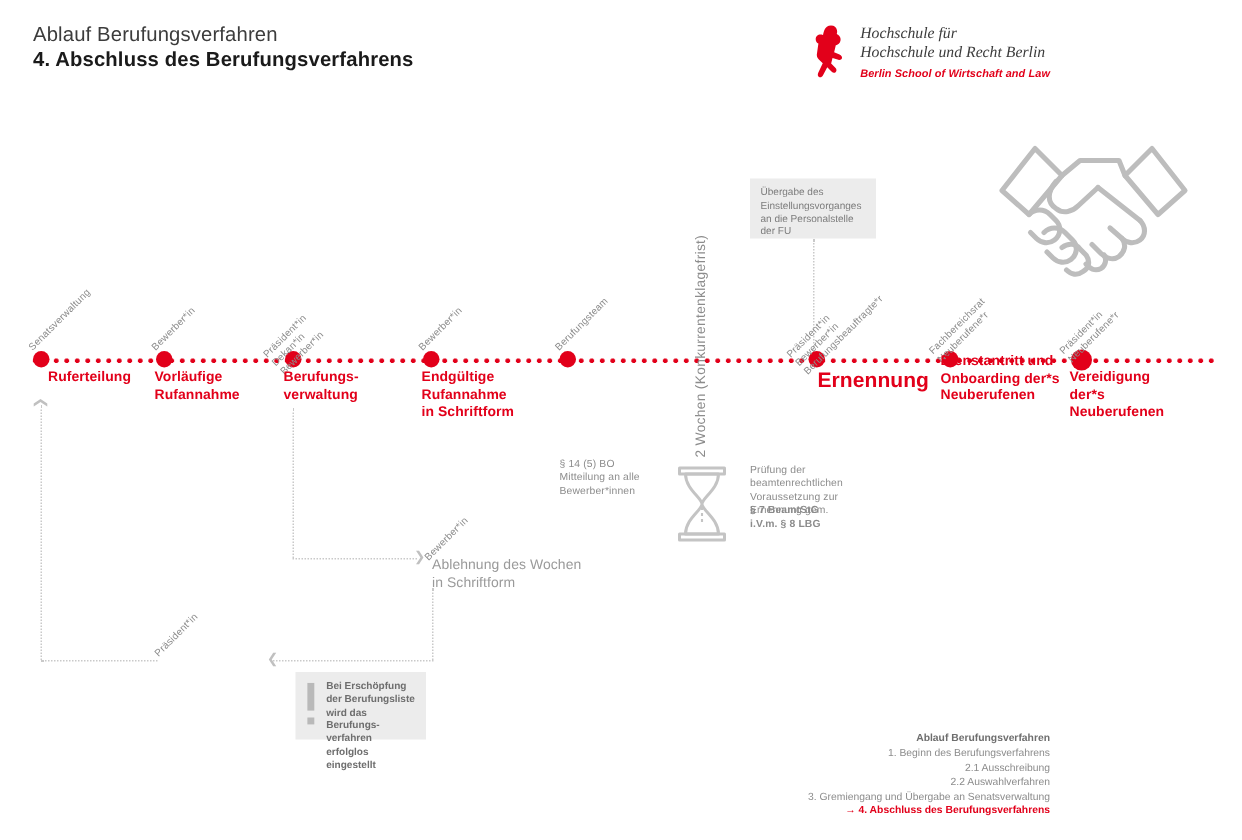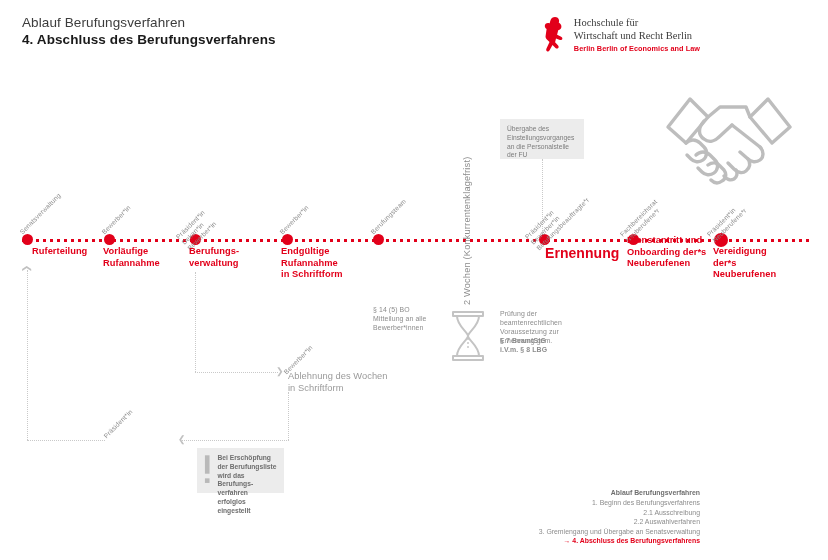--- a/index.html
+++ b/index.html
@@ -10,21 +10,21 @@
     overflow:hidden;
     position:relative;
   }
   .stage{position:absolute;left:0;top:0;width:716px;height:560px;}
 
   
   .title-block{position:absolute;left:22px;top:14px;}
   .title-main{font-size:13.5px;color:#3c3c3c;letter-spacing:.1px;line-height:17px;}
   .title-sub{font-size:13.5px;color:#1a1a1a;font-weight:bold;line-height:18px;letter-spacing:.1px;}
 
-  .logo{position:absolute;right:16px;top:16px;display:flex;align-items:flex-start;gap:9px;}
+  .logo{position:absolute;right:16px;top:16px;display:flex;align-items:flex-start;gap:9px;font-style:italic;}
   .logo-bear{width:22px;height:40px;flex:0 0 auto;}
   .logo-txt{padding-top:1px;}
   .logo-l1,.logo-l2{font-family:"Liberation Serif", serif;font-size:10.5px;color:#3c3c3c;line-height:12.5px;}
   .logo-l3{font-size:7.3px;color:#e2001a;font-weight:bold;line-height:12px;letter-spacing:.05px;margin-top:1px;}
 
   
   .axis{position:absolute;left:20px;top:239px;width:790px;height:3px;
         background-image:radial-gradient(circle, #e2001a 45%, rgba(0,0,0,0) 46%);
         background-size:7px 3px;background-repeat:repeat-x;}
   .node{position:absolute;width:11px;height:11px;border-radius:50%;background:#e2001a;top:234px;}
@@ -73,22 +73,22 @@
     <div class="title-main">Ablauf Berufungsverfahren</div>
     <div class="title-sub">4. Abschluss des Berufungsverfahrens</div>
   </div>
 
   <div class="logo">
     <svg class="logo-bear" viewBox="0 0 22 40">
       <path fill="#e2001a" d="M12 1c2.2 0 3.6 1.3 4 3.1.3 1.4-.2 2.6-.2 2.6s1.6.6 2.3 2.2c.7 1.7.2 3.3-.9 4.3-1 .9-2 1-2 1l-1.1 4.6 3.6 1.6c1.2.6 1.9 1.5 1.6 2.5-.3 1-1.4 1.3-2.4 1l-3.9-1.3-.9 3.7 2.8 2.9c.9.9 1 2 .3 2.8-.7.8-1.9.7-2.7-.1l-3-3-2.9 5.4c-.6 1.1-1.7 1.5-2.6 1-.9-.5-1-1.7-.5-2.8l3-6.4-2.6-2.5c-1.3-1.3-1.6-2.7-1.2-4.3L3.6 13c-1-.5-1.8-1.5-1.8-2.9 0-1.8 1.4-3.1 3.2-3.1 1 0 1.7.3 1.7.3S7 5.5 7.6 4C8.3 2.2 9.9 1 12 1z"></path>
     </svg>
     <div class="logo-txt">
       <div class="logo-l1">Hochschule für</div>
-      <div class="logo-l2">Wirtschaft und Recht Berlin</div>
-      <div class="logo-l3">Berlin Berlin of Economics and Law</div>
+      <div class="logo-l2">Hochschule und Recht Berlin</div>
+      <div class="logo-l3">Berlin School of Wirtschaft and Law</div>
     </div>
   </div>
 
   <svg style="position:absolute;left:660px;top:85px;width:140px;height:100px;" viewBox="0 0 140 100">
     <g fill="none" stroke="#bdbdbd" stroke-width="3.4" stroke-linejoin="round" stroke-linecap="round">
       <path d="M30 14 L8 42 L26 58 L48 32 Z"></path>
       <path d="M108 14 L130 42 L112 58 L90 32 Z"></path>
       <path d="M48 32 L60 22 L86 22 L90 32"></path>
       <path d="M44 36 C38 43 38 50 44 54 C49 58 55 56 59 52 L72 40"></path>
       <path d="M72 40 L100 62"></path>

